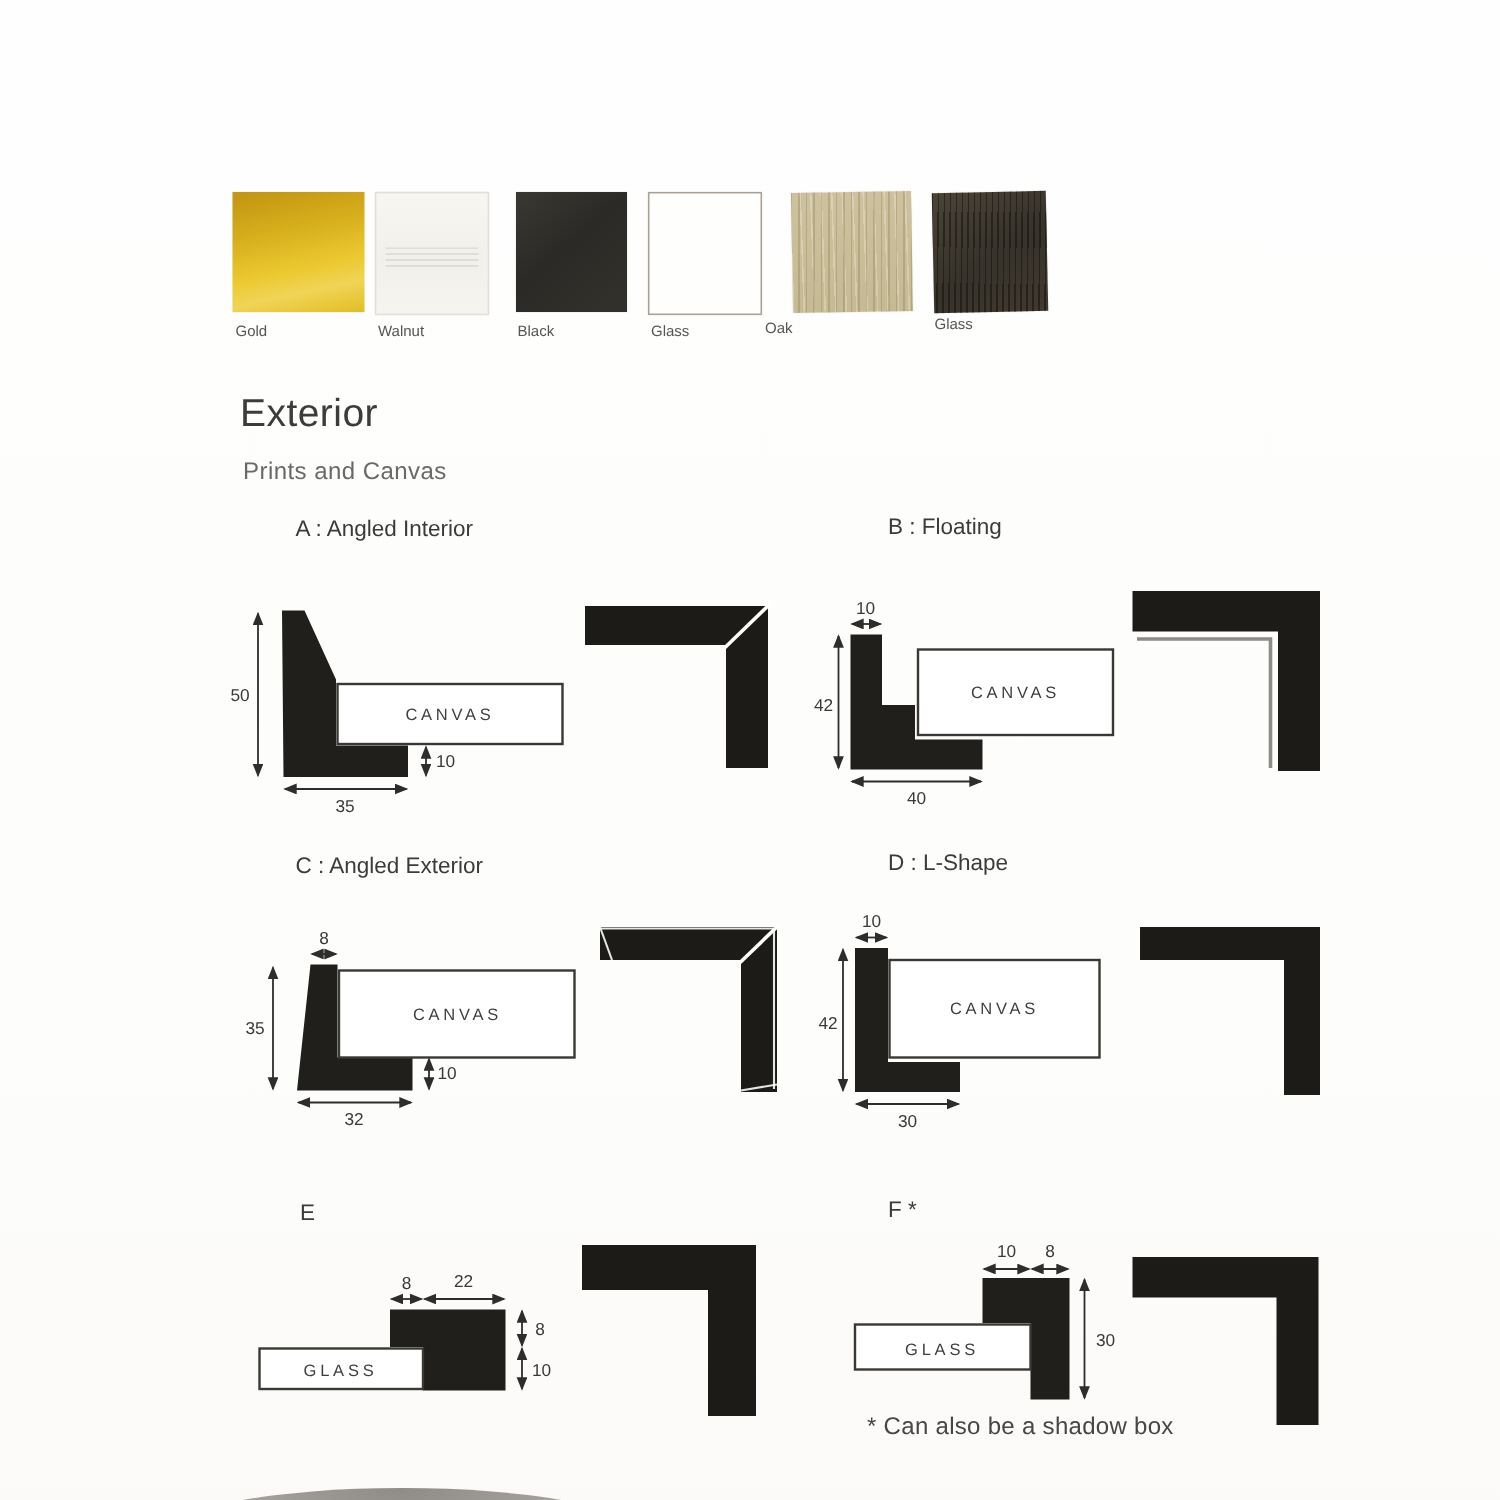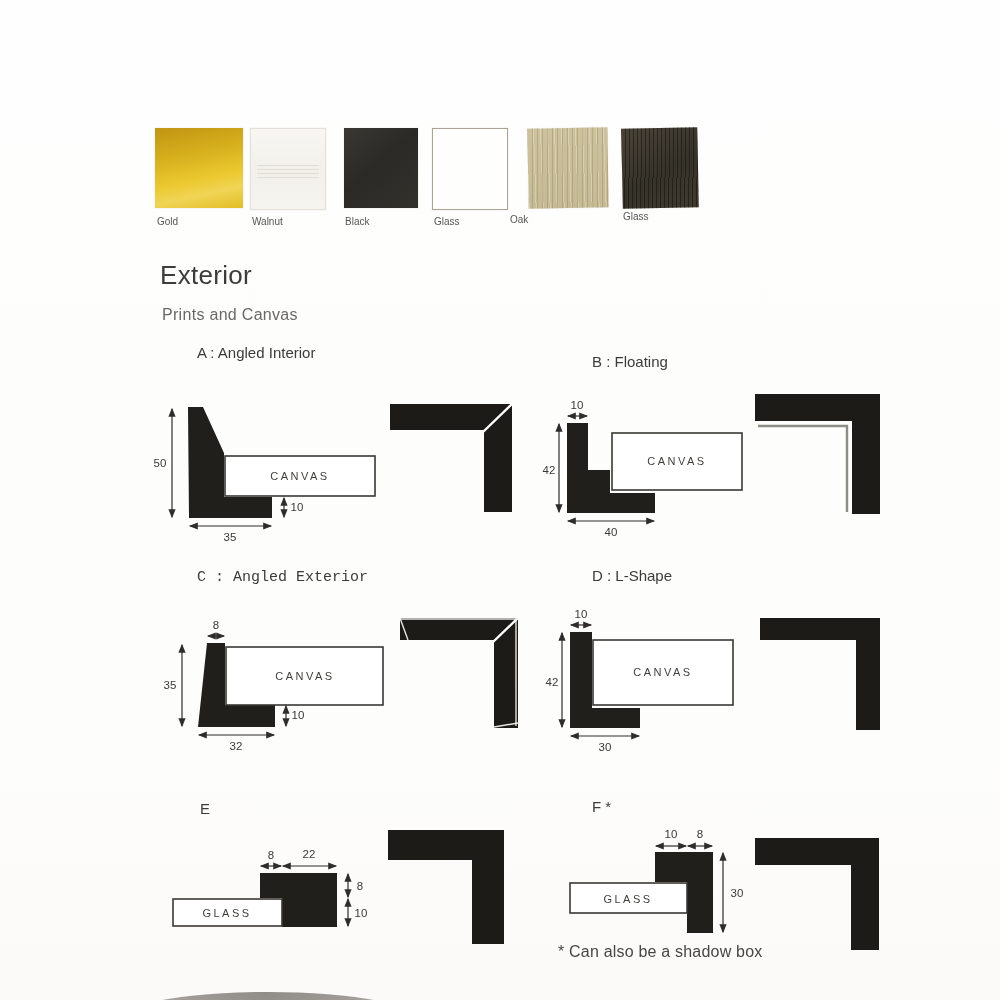--- a/index.html
+++ b/index.html
@@ -70,21 +70,21 @@
   <div class="swatch-label" style="left:252px;">Walnut</div>
   <div class="swatch-label" style="left:345px;">Black</div>
   <div class="swatch-label" style="left:434px;">Glass</div>
   <div class="swatch-label" style="left:510px;top:214px;">Oak</div>
   <div class="swatch-label" style="left:623px;top:211px;">Glass</div>
 
   <div class="abs h1" style="left:160px;top:260px;">Exterior</div>
   <div class="abs h2" style="left:162px;top:306px;">Prints and Canvas</div>
 
   <div class="abs h3" style="left:165px;top:344px;">A : Angled Interior</div>
-  <div class="abs h3" style="left:560px;top:353px;">B : Floating</div>
+  <div class="abs h3" style="left:560px;top:343px;">B : Floating</div>
 
   <svg class="diag" style="left:150px;top:398px;" width="250" height="150" viewBox="0 0 250 150">
     <defs>
         <marker id="arrA" markerWidth="9" markerHeight="8" refX="6.5" refY="3" orient="auto-start-reverse">
           <path d="M0,0L7.5,3L0,6z" fill="#2e2d2b"></path>
         </marker>
       </defs>
     <polygon class="blk" points="38,9 53,9 74,55 74,99 122,99 122,120 39,120"></polygon>
     <rect class="insert" x="75" y="58" width="150" height="40"></rect>
     <text class="ins-t" x="150" y="82">CANVAS</text>
@@ -116,21 +116,21 @@
     <text class="dim-t" x="4" y="76">42</text>
     <line class="dim" x1="23" y1="123" x2="109" y2="123" marker-start="url(#arrB)" marker-end="url(#arrB)"></line>
     <text class="dim-t" x="66" y="138">40</text>
   </svg>
 
   <svg class="corner" style="left:753px;top:392px;" width="128" height="124" viewBox="0 0 128 124">
     <polygon class="blk2" points="2,2 127,2 127,122 99,122 99,29 2,29"></polygon>
     <polyline class="inner-gap" points="5,34 94,34 94,120"></polyline>
   </svg>
 
-  <div class="abs h3" style="left:165px;top:569px;font-family:Liberation Mono, monospace;">C : Angled Exterior</div>
+  <div class="abs h3" style="left:165px;top:569px;">C : Angled Exterior</div>
   <div class="abs h3" style="left:560px;top:567px;text-align:right;">D : L-Shape</div>
 
   <svg class="diag" style="left:150px;top:615px;" width="250" height="145" viewBox="0 0 250 145">
     <defs>
         <marker id="arrC" markerWidth="9" markerHeight="8" refX="6.5" refY="3" orient="auto-start-reverse">
           <path d="M0,0L7.5,3L0,6z" fill="#2e2d2b"></path>
         </marker>
       </defs>
     <polygon class="blk" points="57,28 75,28 75,90 125,90 125,112 48,112"></polygon>
     <rect class="insert" x="76" y="32" width="157" height="58"></rect>
@@ -215,16 +215,16 @@
     <line class="dim" x1="143" y1="31" x2="167" y2="31" marker-start="url(#arrF)" marker-end="url(#arrF)"></line>
     <text class="dim-t" x="155" y="23">8</text>
     <line class="dim" x1="178" y1="38" x2="178" y2="117" marker-start="url(#arrF)" marker-end="url(#arrF)"></line>
     <text class="dim-t" x="192" y="82">30</text>
   </svg>
 
   <svg class="corner" style="left:753px;top:836px;" width="128" height="116" viewBox="0 0 128 116">
     <polygon class="blk2" points="2,2 126,2 126,114 98,114 98,29 2,29"></polygon>
   </svg>
 
-  <div class="abs note" style="left:558px;top:943px;">* Can also be a shadow box</div>
+  <div class="abs note" style="left:578px;top:943px;">* Can also be a shadow box</div>
 
   <div class="bottom-arc"></div>
 </div>
 
 </body></html>

